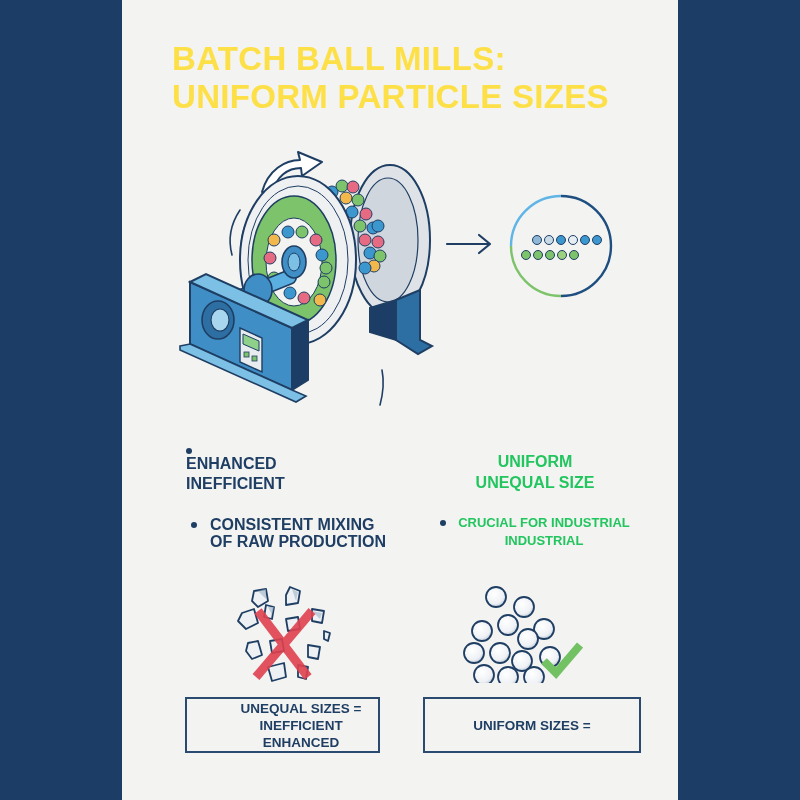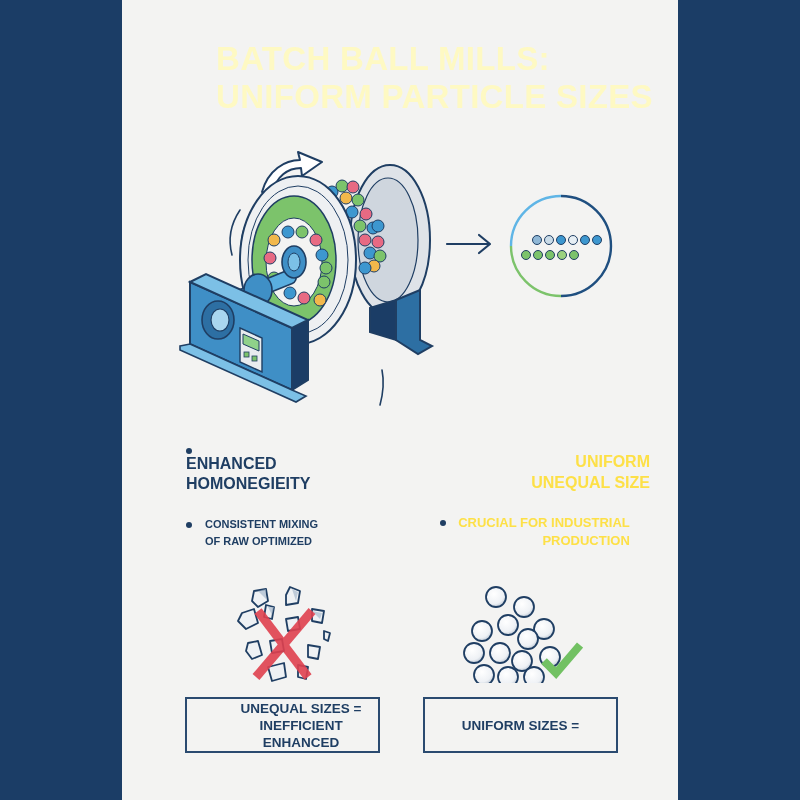--- a/index.html
+++ b/index.html
@@ -11,26 +11,25 @@
     .frame {
       position: absolute; left: 0; top: 0; width: 800px; height: 800px;
       background: #1b3d66;
     }
     .panel {
       position: absolute; left: 122px; top: 0; width: 556px; height: 800px;
       background: #f3f3f2;
     }
     .title {
       position: absolute; left: 172px; top: 40px;
-      color: #fef9c3;
+      color: #fde047;
       font-weight: 700;
       font-size: 33px;
       line-height: 38px;
       letter-spacing: 0.3px;
-      margin-left: 44px;
     }
     .title div { white-space: nowrap; }
 
     .illustration {
       position: absolute; left: 170px; top: 140px; width: 280px; height: 270px;
     }
     .result-arrow {
       position: absolute; left: 445px; top: 232px; width: 50px; height: 24px;
     }
     .result-circle {
@@ -42,26 +41,26 @@
       color: #1f3e63; font-weight: 700;
     }
     .bullet {
       display: flex; align-items: flex-start;
     }
     .bullet .dot {
       width: 6px; height: 6px; border-radius: 50%; background: #1f3e63;
       margin-top: 8px; margin-right: 13px; flex: 0 0 auto;
     }
     .bullet.big { font-size: 16px; line-height: 20px; flex-direction: column; }
-    .bullet.small { font-size: 11px; line-height: 17px; margin-top: 22px; }
+    .bullet.small { font-size: 16px; line-height: 17px; margin-top: 22px; justify-content: flex-end; }
     .bullet.small .dot { margin-top: 6px; }
 
     .right-col {
       position: absolute; left: 420px; top: 451px; width: 230px;
-      color: #fde047; font-weight: 700; text-align: right;
+      color: #22c55e; font-weight: 700; text-align: center;
     }
     .right-heading { font-size: 16px; line-height: 21px; }
     .right-bullet {
       display: flex; justify-content: center; align-items: flex-start;
       margin-top: 21px; font-size: 13px; line-height: 18px;
     }
     .right-bullet .dot {
       width: 6px; height: 6px; border-radius: 50%; background: #1f3e63;
       margin-top: 6px; margin-right: 12px; flex: 0 0 auto;
     }
@@ -75,21 +74,21 @@
 
     .caption-box {
       position: absolute; top: 697px; height: 56px;
       border: 2px solid #2a4a70;
       color: #1f3e63; font-weight: 700;
       font-size: 13.5px; line-height: 17px; text-align: center;
       display: flex; flex-direction: column; justify-content: center;
       background: #f3f3f2;
     }
     .caption-left { left: 185px; width: 195px; padding-left: 37px; }
-    .caption-right { left: 423px; width: 195px; }
+    .caption-right { left: 423px; width: 218px; }
   </style>
 </head>
 <body>
 
 <div class="frame"></div>
 <div class="panel"></div>
 
 <div class="title">
   <div>BATCH BALL MILLS:</div>
   <div>UNIFORM PARTICLE SIZES</div>
@@ -192,42 +191,42 @@
     <circle cx="57" cy="65" r="4.5" fill="#9bd17f"></circle>
     <circle cx="69" cy="65" r="4.5" fill="#7cc36b"></circle>
   </g>
 </svg>
 
 <div class="bullet-col-left">
   <div class="bullet big">
     <span class="dot"></span>
     <span>
       <span>ENHANCED</span><br>
-      <span>HOMONEGIEITY</span>
+      <span>INEFFICIENT</span>
     </span>
   </div>
   <div class="bullet small">
     <span class="dot"></span>
     <span>
       <span>CONSISTENT MIXING</span><br>
-      <span>OF RAW OPTIMIZED</span>
+      <span>OF RAW PRODUCTION</span>
     </span>
   </div>
 </div>
 
 <div class="right-col">
   <div class="right-heading">
     <span>UNIFORM</span><br>
     <span>UNEQUAL SIZE</span>
   </div>
   <div class="right-bullet">
     <span class="dot"></span>
     <span>
       <span>CRUCIAL FOR INDUSTRIAL</span><br>
-      <span>PRODUCTION</span>
+      <span>INDUSTRIAL</span>
     </span>
   </div>
 </div>
 
 <svg class="fragments-icon" viewBox="0 0 105 100">
   <g fill="#eef1f4" stroke="#1f3e63" stroke-width="1.8" stroke-linejoin="round">
     <path d="M26,8 L38,6 L40,18 L30,24 L24,18 Z"></path>
     <path d="M62,4 L72,8 L70,20 L58,22 L58,12 Z"></path>
     <path d="M14,30 L26,26 L30,40 L18,46 L10,38 Z"></path>
     <path d="M38,22 L46,24 L44,36 L36,34 Z"></path>

